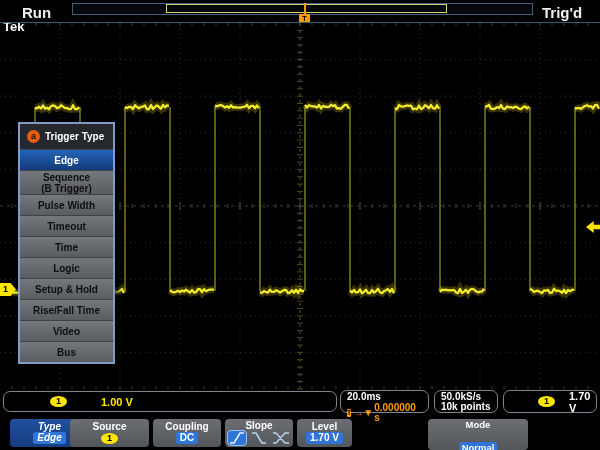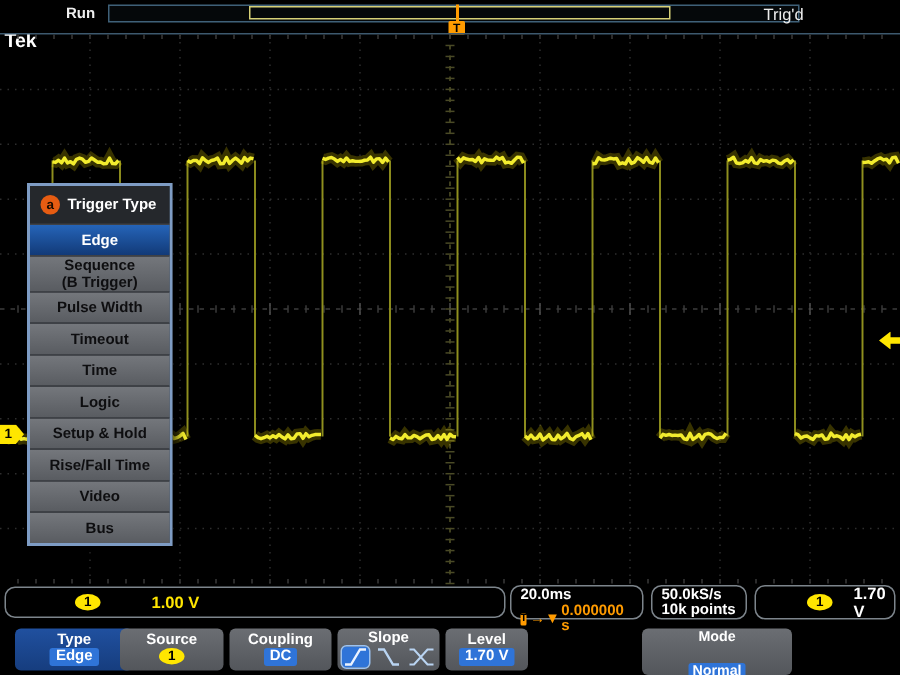--- a/index.html
+++ b/index.html
@@ -2,22 +2,22 @@
 <html><head>
 <meta charset="utf-8">
 <style>
   html,body{margin:0;padding:0;background:#000;}
   #screen{position:relative;width:600px;height:450px;background:#000;overflow:hidden;
           font-family:"Liberation Sans",sans-serif;-webkit-font-smoothing:antialiased;}
   .abs{position:absolute;}
 
   
   #brand{left:3px;top:3px;color:#fff;font-size:13px;font-weight:bold;letter-spacing:0;margin-top:16px;}
-  #acq-mode{left:44px;top:4px;color:#eee;font-size:10px;font-weight:bold;}
-  #trig-status{left:509px;top:4px;color:#eee;font-size:11px;font-weight:normal;}
+  #acq-mode{left:22px;top:4px;color:#eee;font-size:15px;font-weight:bold;}
+  #trig-status{left:542px;top:4px;color:#eee;font-size:15px;font-weight:bold;}
   #acq-bar{left:72px;top:3px;width:461px;height:12px;border:1px solid #3f6078;box-sizing:border-box;background:#05080a;}
   #acq-window{left:166px;top:4px;width:281px;height:9px;box-sizing:border-box;
               border-top:1px solid #d6d077;border-bottom:1px solid #d6d077;
               border-left:1px solid #d6d077;border-right:1px solid #d6d077;background:transparent;}
   #trig-pos-line{left:304px;top:3px;width:2px;height:12px;background:#ff9b00;}
   #trig-pos-flag{left:299px;top:14px;width:11px;height:9px;background:#ff9b00;color:#000;
                  font-size:8px;font-weight:bold;text-align:center;line-height:9px;border-radius:1px;}
   #top-divider{left:0;top:22px;width:600px;height:1px;background:#3d596e;}
 
   
@@ -57,22 +57,22 @@
   .badge{display:inline-block;width:17px;height:11px;background:#ffe600;border-radius:50%;
          color:#000;font-size:9px;font-weight:bold;text-align:center;line-height:11px;flex:0 0 auto;}
   .t-chip{display:inline-block;width:9px;height:8px;background:#ff9b00;color:#000;border-radius:1px;
           font-size:7px;font-weight:bold;text-align:center;line-height:8px;margin-right:1px;}
 
   
   .skey{box-sizing:border-box;border-radius:4px;background:linear-gradient(#6b6e73,#53565b);
         top:419px;height:28px;text-align:center;color:#fff;font-size:10px;font-weight:bold;padding-top:2px;cursor:default;}
   .skey .chip{display:inline-block;background:#2f74d8;color:#fff;border-radius:2px;padding:0 4px;font-size:10px;line-height:12px;}
   .skey.blue{background:linear-gradient(#20509f,#163d7e);}
-  #sk-type{left:10px;width:79px;}
-  #sk-source{left:80px;width:69px;}
+  #sk-type{left:10px;width:79px;font-style:italic;}
+  #sk-source{left:70px;width:79px;}
   #sk-coupling{left:153px;width:68px;}
   #sk-slope{left:225px;width:68px;padding-top:1px;}
   #sk-level{left:297px;width:55px;}
   #sk-mode{left:428px;width:100px;height:31px;font-size:9.5px;line-height:10px;padding-top:1px;}
   #sk-mode .chip{font-size:9.5px;line-height:11px;padding:0 3px;margin-top:12px;}
   .slope-icons{display:flex;justify-content:center;align-items:center;gap:4px;margin-top:0px;}
   .slope-ic{width:18px;height:14px;display:inline-block;border-radius:3px;}
   .slope-ic.selected{background:#2f74d8;outline:1px solid #9cc2f0;}
 </style>
 </head>

